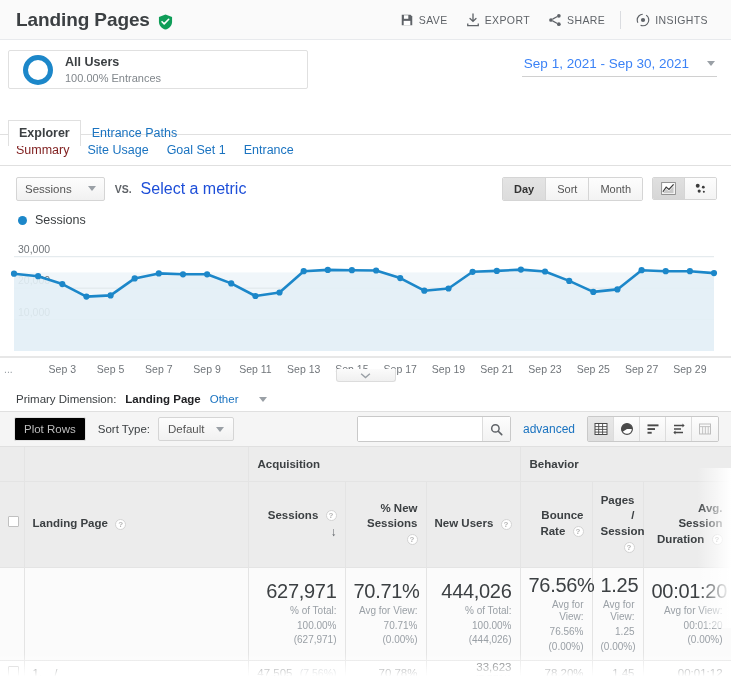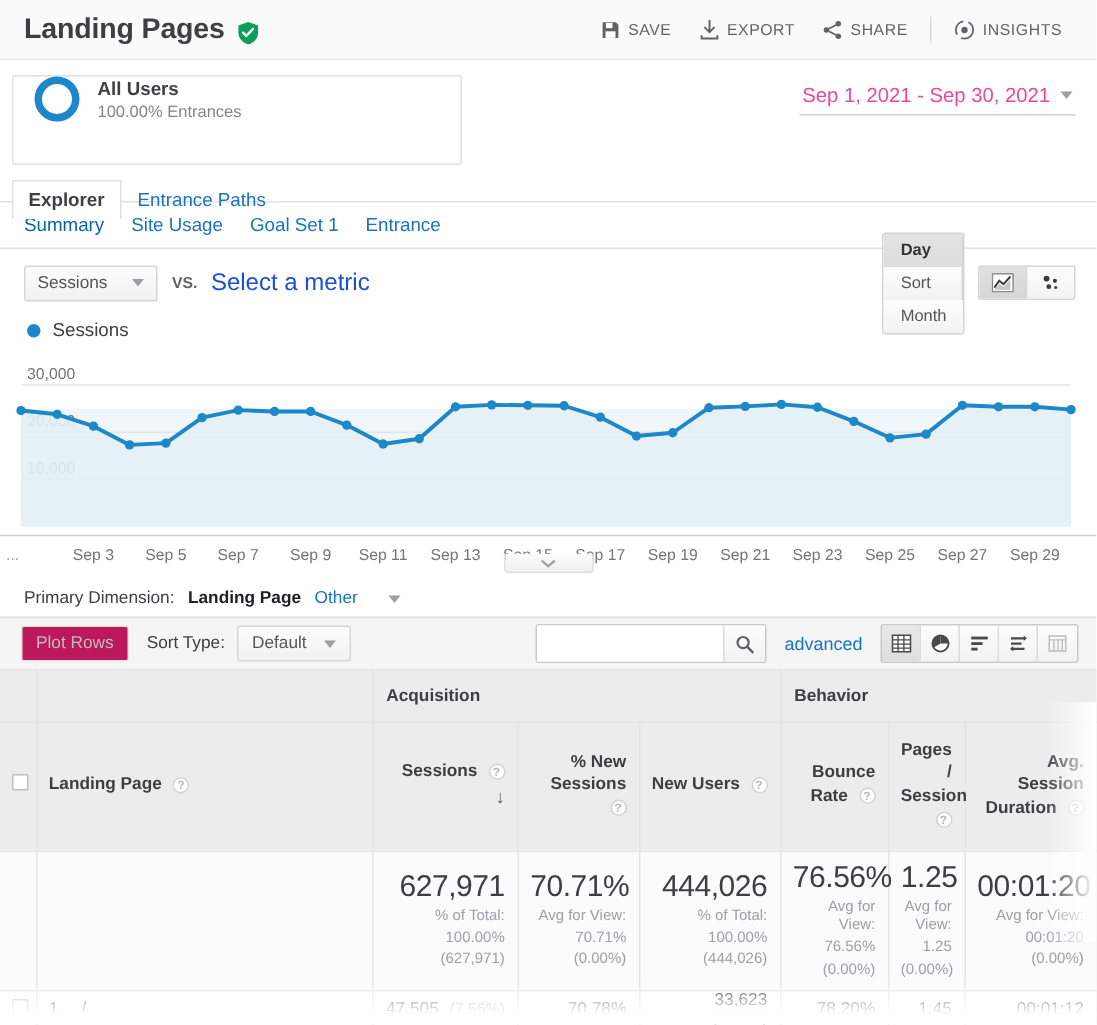--- a/index.html
+++ b/index.html
@@ -42,39 +42,39 @@
   .tb-btn .ico{ display:flex; width:14px; height:14px; }
   .tb-sep{ width:1px; height:18px; background:#dadce0; margin:0 6px; }
 
   
   .segment-row{
     display:flex; align-items:flex-start;
     padding:10px 14px 0 8px;
     height:68px;
   }
   .segment-pill{
-    width:300px; height:60px;
+    width:300px; height:39px;
     border:1px solid #e0e0e0; border-radius:2px;
     background:#fff;
-    display:flex; 
+    display:flex; align-items:center;
     padding:0 14px;
   }
   .donut{
     width:30px; height:30px; border-radius:50%;
     border:5px solid #1c87c9;
     margin-right:12px; flex:none;
   }
   .seg-name{ font-size:12.5px; font-weight:bold; color:#3c4043; line-height:1.35;}
   .seg-sub{ font-size:11px; color:#80868b; line-height:1.35;}
   .daterange{
     margin-left:auto;
-    font-size:13.5px; color:#ec4899;
+    font-size:13.5px; color:#3b82f6;
     border-bottom:1px solid #d0d0d0;
     padding:6px 2px 5px 2px;
-    display:flex; align-items:center; gap:7px;
+    display:flex; align-items:center; gap:18px;
     cursor:pointer;
   }
   .caret{
     width:0;height:0;border-left:4.5px solid transparent;border-right:4.5px solid transparent;
     border-top:5px solid #9aa0a6;
   }
 
   
   .tabs{
     display:flex; align-items:flex-end;
@@ -92,38 +92,38 @@
     color:#3c4043; font-weight:bold;
     border-color:#e0e0e0; background:#fff;
   }
   .subtabs{
     display:flex; align-items:center; gap:18px;
     padding:0 16px; height:31px;
     border-bottom:1px solid #e0e0e0;
     font-size:12.5px;
   }
   .subtab{ color:#1a73c0; cursor:pointer; }
-  .subtab.active{ color:#0369a1; }
+  .subtab.active{ color:#7f1d1d; }
 
   
   .metric-row{
     display:flex; align-items:center;
     padding:0 14px 0 16px; height:45px;
   }
   .select-btn{
     display:flex; align-items:center; gap:16px;
     border:1px solid #d5d5d5; border-radius:2px;
     background:linear-gradient(#fdfdfd,#f1f1f1);
     font-size:11.5px; color:#555;
     padding:5px 8px; cursor:pointer;
   }
   .vs{ font-size:10.5px; font-weight:bold; color:#5f6368; margin:0 9px 0 10px;}
   .link{ color:#1d4ed8; font-size:16px; cursor:pointer;}
   .chart-ctrls{ margin-left:auto; display:flex; align-items:center; gap:9px;}
-  .seg-group{ display:flex; border:1px solid #d5d5d5; border-radius:2px; overflow:hidden;flex-direction:column;}
+  .seg-group{ display:flex; border:1px solid #d5d5d5; border-radius:2px; overflow:hidden;}
   .seg-group .gb{
     font-size:11px; color:#555; padding:5px 11px; cursor:pointer;
     background:linear-gradient(#fdfdfd,#f3f3f3);
     border-right:1px solid #d5d5d5;
   }
   .seg-group .gb:last-child{ border-right:none;}
   .seg-group .gb.on{ background:linear-gradient(#e4e4e4,#dcdcdc); color:#333; font-weight:bold;}
   .icon-group{ display:flex; border:1px solid #d5d5d5; border-radius:2px; overflow:hidden;}
   .icon-group .ib{
     padding:4px 8px; cursor:pointer; display:flex; align-items:center;
@@ -169,21 +169,21 @@
     border-top:1px solid #e0e0e0;
     border-bottom:1px solid #e0e0e0;
     height:36px;
   }
   .btn{
     border:1px solid #d5d5d5; border-radius:2px;
     background:linear-gradient(#fdfdfd,#f1f1f1);
     font-size:11.5px; color:#555; padding:5px 9px; cursor:pointer;
     display:flex; align-items:center; gap:12px; white-space:nowrap;
   }
-  .btn.disabled{ color:#bdbdbd; background:#be185d; border-color:#e2e2e2; cursor:default;}
+  .btn.disabled{ color:#bdbdbd; background:#000000; border-color:#e2e2e2; cursor:default;}
   .sorttype{ font-size:11.5px; color:#3c4043; margin-left:4px;}
   .searchbox{
     margin-left:auto;
     display:flex; align-items:stretch;
     border:1px solid #c9c9c9; border-radius:2px; background:#fff;
     width:154px; height:26px;
   }
   .searchbox input{
     border:none; outline:none; flex:1; font-size:12px; padding:0 6px;
     font-family:"Liberation Sans", sans-serif; min-width:0;

